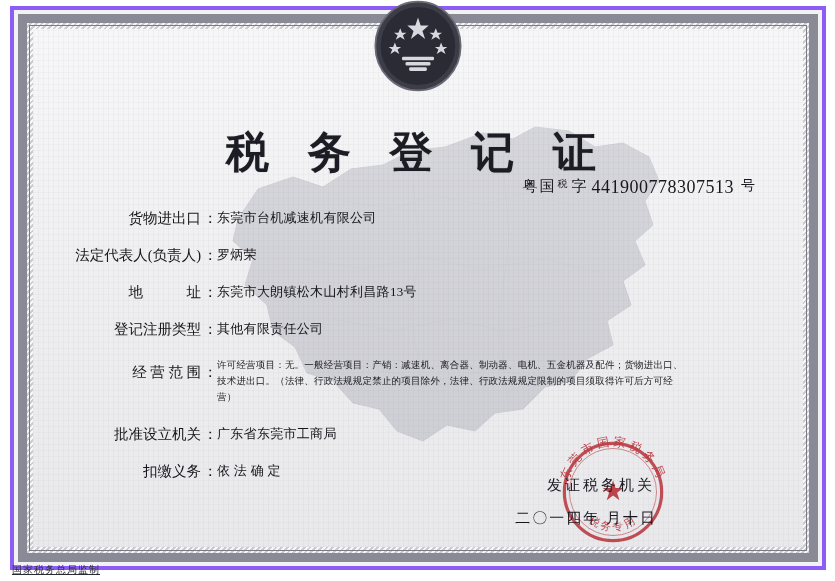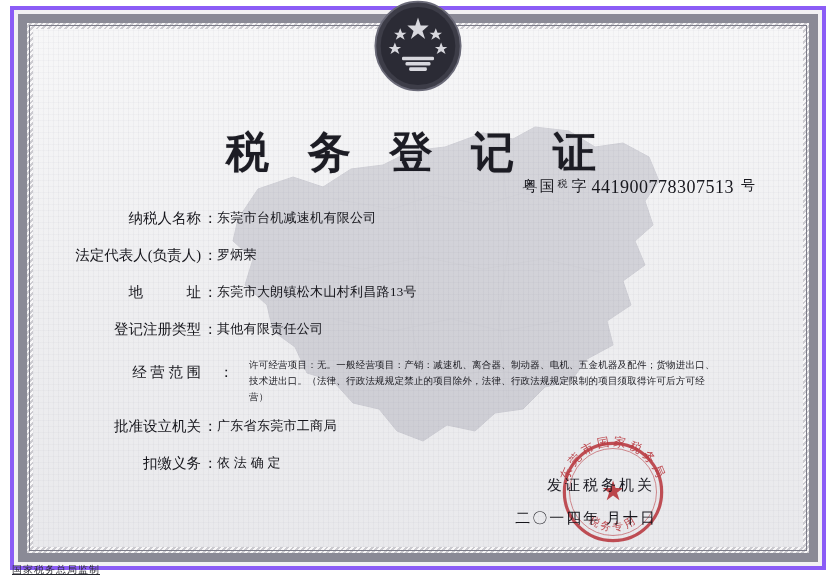--- a/index.html
+++ b/index.html
@@ -186,21 +186,21 @@
     letter-spacing: 0.3px;
     padding-top: 0px;
   }
   .value.small {
     font-size: 9.5px;
     line-height: 16px;
     max-width: 470px;
     letter-spacing: 0.2px;
     color: #1a1a20;
   }
-  .row.scope { margin-bottom: 12px; gap: 16px; }
+  .row.scope { margin-bottom: 20px; }
   .row.scope .label { padding-top: 6px; }
   .row.scope .colon { padding-top: 6px; }
 
   
   .seal {
     position: absolute;
     right: 126px;
     top: 399px;
     width: 128px;
     height: 128px;
@@ -279,21 +279,21 @@
         <span class="s-prefix">粤国</span>
         <span class="s-sub">税</span>
         <span class="s-zi">字</span>
         <span class="s-num">441900778307513</span>
         <span class="s-hao">号</span>
       </div>
 
       <div class="fields">
 
         <div class="row">
-          <div class="label tight">纳税人名称</div>
+          <div class="label tight">货物进出口</div>
           <div class="colon">：</div>
           <div class="value">东莞市台机减速机有限公司</div>
         </div>
 
         <div class="row">
           <div class="label tight">法定代表人(负责人)</div>
           <div class="colon">：</div>
           <div class="value">罗炳荣</div>
         </div>
 

